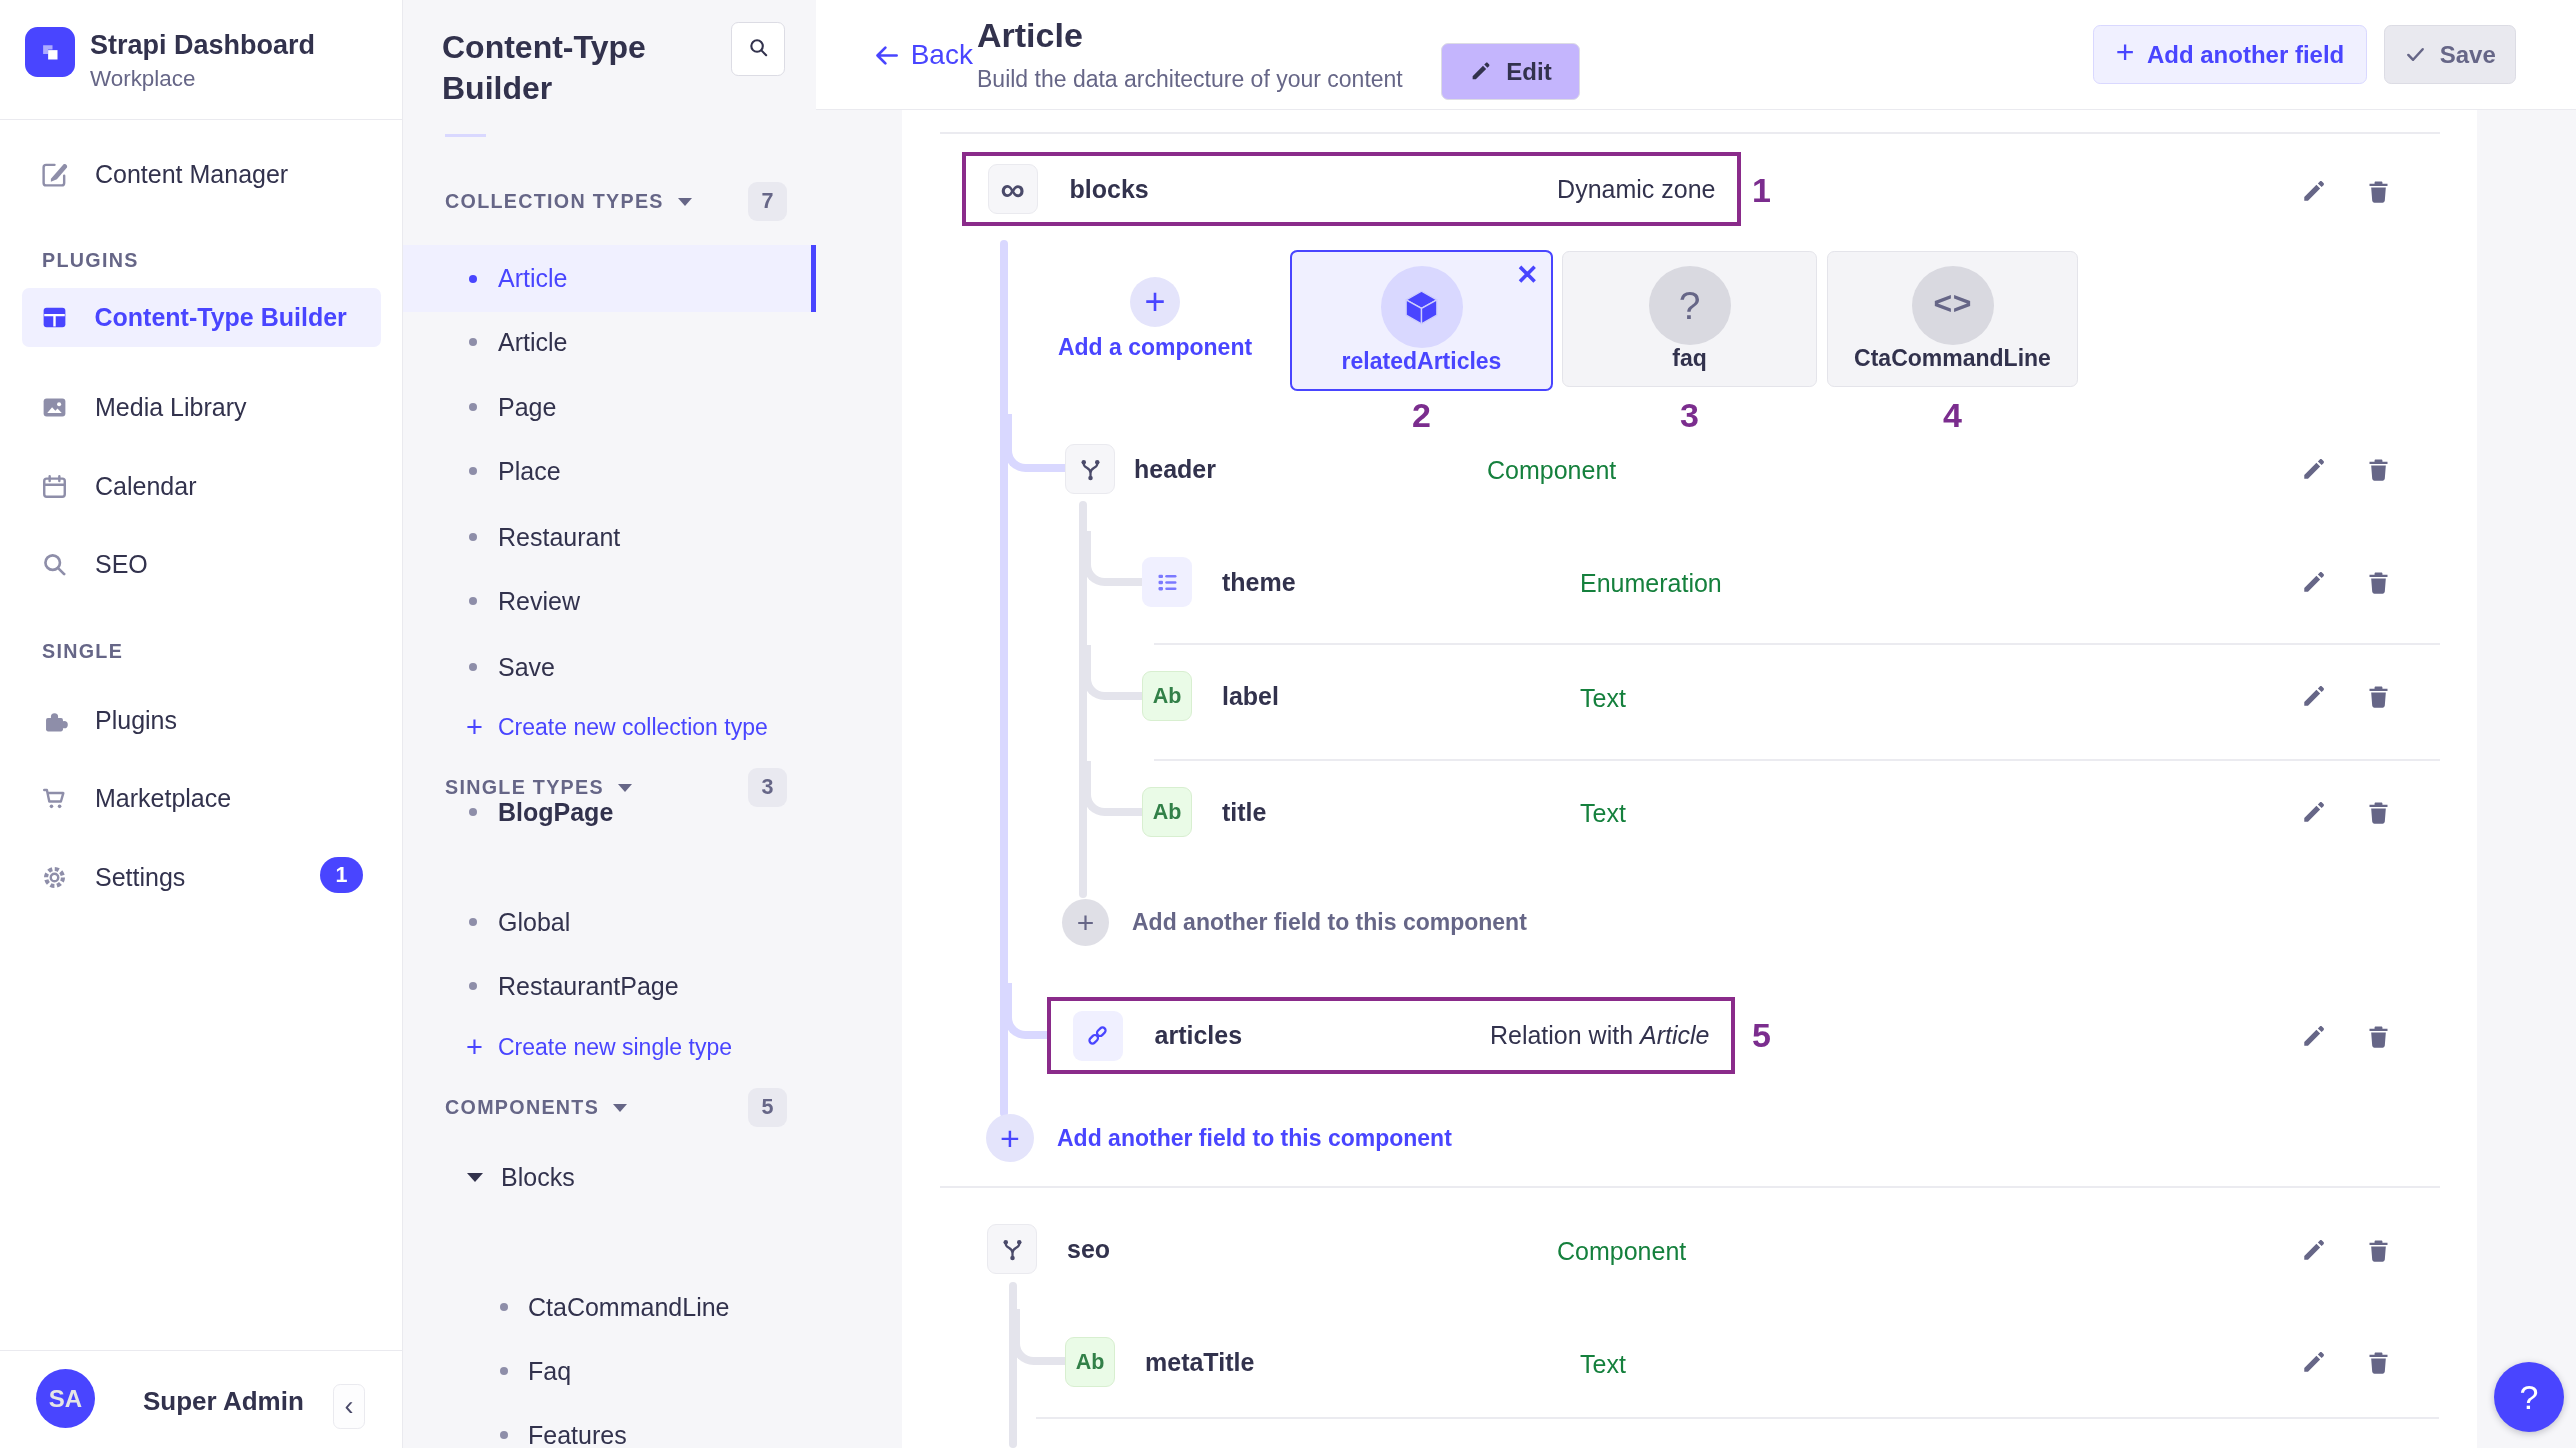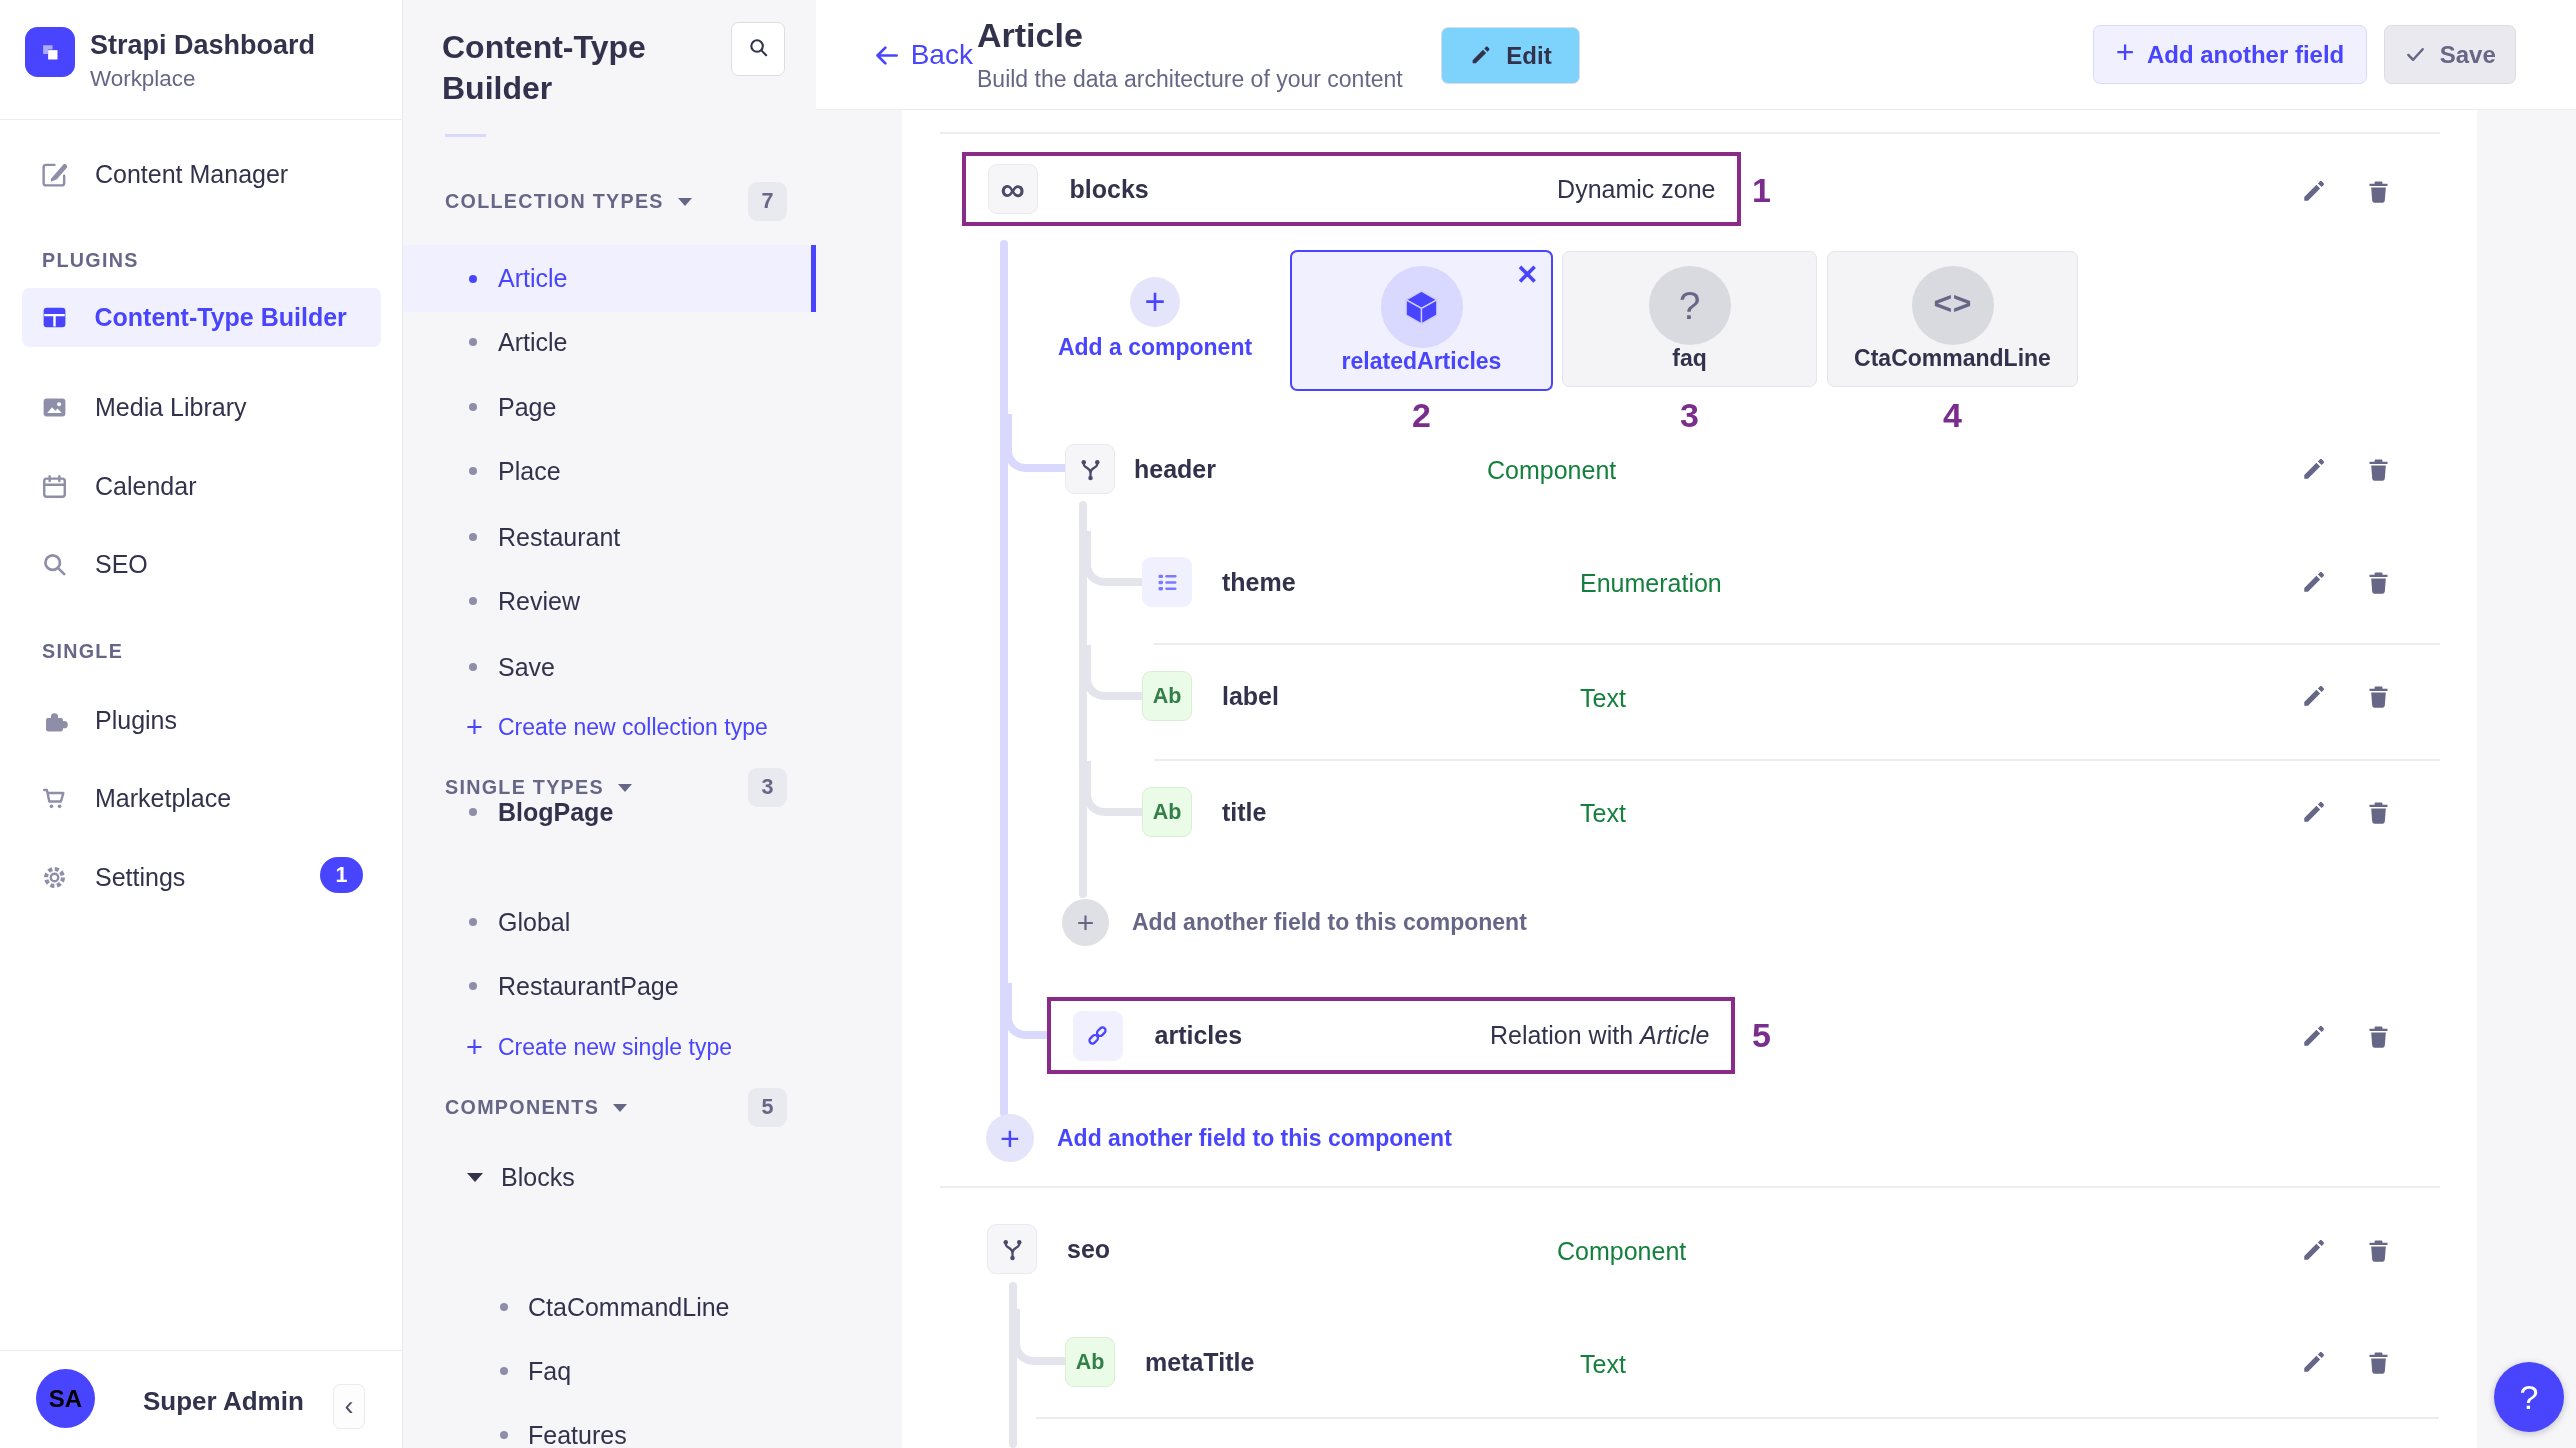--- a/index.html
+++ b/index.html
@@ -13,21 +13,21 @@
   .brand-sub { position:absolute; left:90px; top:66px; font-size:22.4px; color:#666687; }
   .app-divider { position:absolute; left:0; width:403px; height:0.9px; background:#eaeaef; }
   .nav-item { position:absolute; left:0; width:402px; height:64px; display:flex; align-items:center; cursor:pointer; }
   .nav-item .nav-ic { position:absolute; left:39px; width:30px; height:30px; display:flex; align-items:center; justify-content:center; }
   .nav-item .nav-label { position:absolute; left:95px; font-size:25px; font-weight:500; color:#32324d; }
   .nav-section { position:absolute; left:42px; height:50px; display:flex; align-items:center; font-size:19.7px; font-weight:700; letter-spacing:1.3px; color:#666687; }
   .nav-active-pill { position:absolute; left:21.5px; width:359px; height:59px; background:#f0f0ff; border-radius:7.2px; display:flex; align-items:center; cursor:pointer; }
   .nav-active-pill .nav-ic { position:absolute; left:18px; width:30px; height:30px; display:flex; align-items:center; justify-content:center; }
   .nav-active-pill .nav-label { position:absolute; left:73px; font-size:25px; font-weight:600; color:#4945ff; }
   .settings-badge { position:absolute; left:320px; top:857px; width:43px; height:36px; border-radius:18px; background:#4945ff; color:#fff; font-size:21.5px; font-weight:700; display:flex; align-items:center; justify-content:center; }
-  .avatar { position:absolute; left:36px; top:1369px; width:59px; height:59px; border-radius:50%; background:#4945ff; color:#000000; font-size:24px; font-weight:700; display:flex; align-items:center; justify-content:center; }
+  .avatar { position:absolute; left:36px; top:1369px; width:59px; height:59px; border-radius:50%; background:#4945ff; color:#e5e5e5; font-size:24px; font-weight:700; display:flex; align-items:center; justify-content:center; }
   .user-name { position:absolute; left:143px; top:1386px; font-size:26px; font-weight:600; color:#32324d; }
   .collapse-btn { position:absolute; left:333px; top:1384px; width:32px; height:45px; border:0.9px solid #eaeaef; border-radius:7.2px; background:#fdfdfe; display:flex; align-items:center; justify-content:center; font-size:27px; color:#4a4a6a; cursor:pointer; }
 
   
   .builder-sidebar { position:absolute; left:403px; top:0; width:414px; height:1448px; background:#f6f6f9; border-right:0.9px solid #e4e4ea; }
   .builder-title { position:absolute; left:39px; top:27px; width:269px; font-size:32px; line-height:41px; font-weight:700; color:#32324d; }
   .search-btn { position:absolute; left:328px; top:22.4px; width:54px; height:54px; background:#fff; border:0.9px solid #dcdce4; border-radius:7.2px; display:flex; align-items:center; justify-content:center; cursor:pointer; }
   .builder-mini-divider { position:absolute; left:42px; top:134px; width:41px; height:2.7px; background:#d9d8ff; }
   .b-section { position:absolute; left:42px; height:39px; display:flex; align-items:center; gap:14.3px; font-size:19.7px; font-weight:700; letter-spacing:1.3px; color:#666687; cursor:pointer; }
   .caret-down { width:0; height:0; border-left:7.2px solid transparent; border-right:7.2px solid transparent; border-top:8px solid #666687; }
@@ -47,21 +47,21 @@
   .b-group { position:absolute; left:0; width:413px; height:64px; display:flex; align-items:center; cursor:pointer; }
   .b-group .caret { position:absolute; left:64px; width:0; height:0; border-left:8px solid transparent; border-right:8px solid transparent; border-top:9.8px solid #32324d; }
   .b-group .b-label { position:absolute; left:98px; font-size:25px; font-weight:500; color:#32324d; }
 
   
   .main { position:absolute; left:816px; top:0; width:1760px; height:1448px; background:#f6f6f9; }
   .main-header { position:absolute; left:0; top:0; width:1760px; height:110px; background:#fff; border-bottom:0.9px solid #eaeaef; }
   .back-link { position:absolute; left:57px; top:0; height:110px; display:flex; align-items:center; gap:10.7px; font-size:28px; font-weight:500; color:#4945ff; cursor:pointer; }
   .page-title { position:absolute; left:161px; top:16px; font-size:34px; font-weight:700; color:#32324d; }
   .page-subtitle { position:absolute; left:161px; top:66px; font-size:23px; color:#666687; }
-  .edit-btn { position:absolute; left:625px; top:27px; height:57px; padding:16px 27px; background:#7dd3fc; border:0.9px solid #dcdce4; border-radius:7.2px; display:flex; align-items:center; gap:14.3px; font-size:24px; font-weight:600; color:#32324d; cursor:pointer; }
+  .edit-btn { position:absolute; left:625px; top:43px; height:57px; padding:16px 27px; background:#c4b5fd; border:0.9px solid #dcdce4; border-radius:7.2px; display:flex; align-items:center; gap:14.3px; font-size:24px; font-weight:600; color:#32324d; cursor:pointer; }
   .addfield-btn { position:absolute; left:1277px; top:25px; width:274px; height:59px; background:#f0f0ff; border:0.9px solid #d9d8ff; border-radius:7.2px; display:flex; align-items:center; justify-content:center; gap:12.5px; font-size:24px; font-weight:600; color:#4945ff; cursor:pointer; }
   .addfield-btn .plus { font-size:32px; font-weight:500; margin-top:-3.6px; }
   .save-btn { position:absolute; left:1568px; top:25px; width:132px; height:59px; background:#e9e9ef; border:0.9px solid #dcdce4; border-radius:7.2px; display:flex; align-items:center; justify-content:center; gap:12.5px; font-size:24px; font-weight:600; color:#666687; cursor:pointer; }
 
   .card { position:absolute; left:86px; top:110px; width:1575px; height:1338px; background:#fff; }
   .hdiv { position:absolute; height:1.8px; background:#ebebf0; }
 
   .rail { position:absolute; width:8px; border-radius:5.4px; background:#d9d8ff; }
   .rail.gray { background:#e4e4ec; }
   .elbow { position:absolute; border-left:8px solid #d9d8ff; border-bottom:8px solid #d9d8ff; border-bottom-left-radius:21.5px; }

